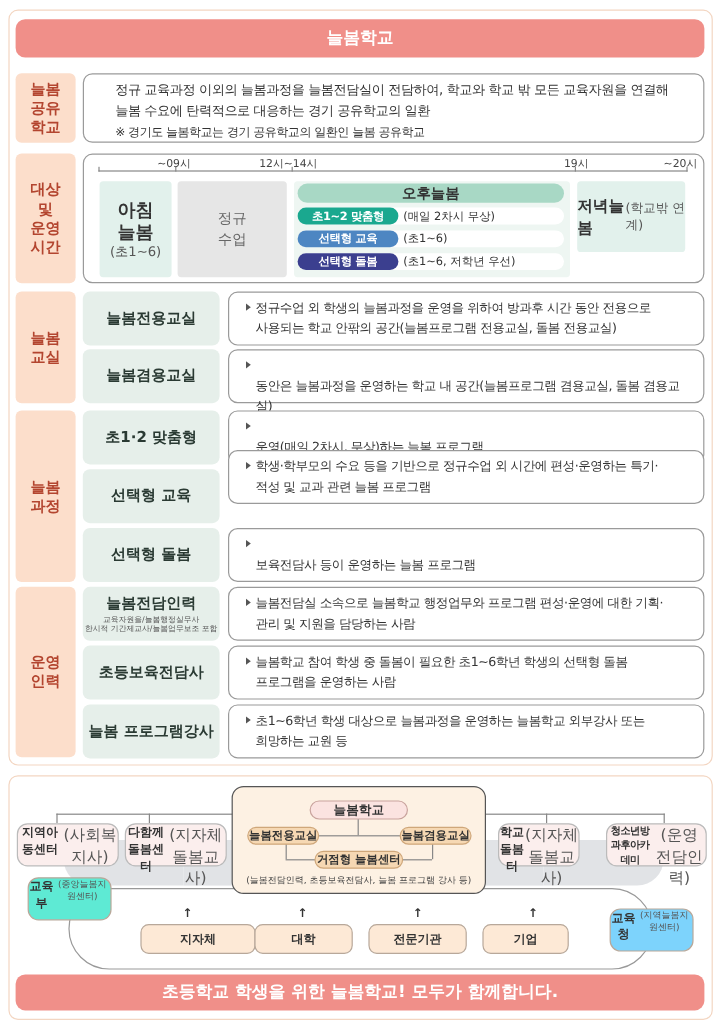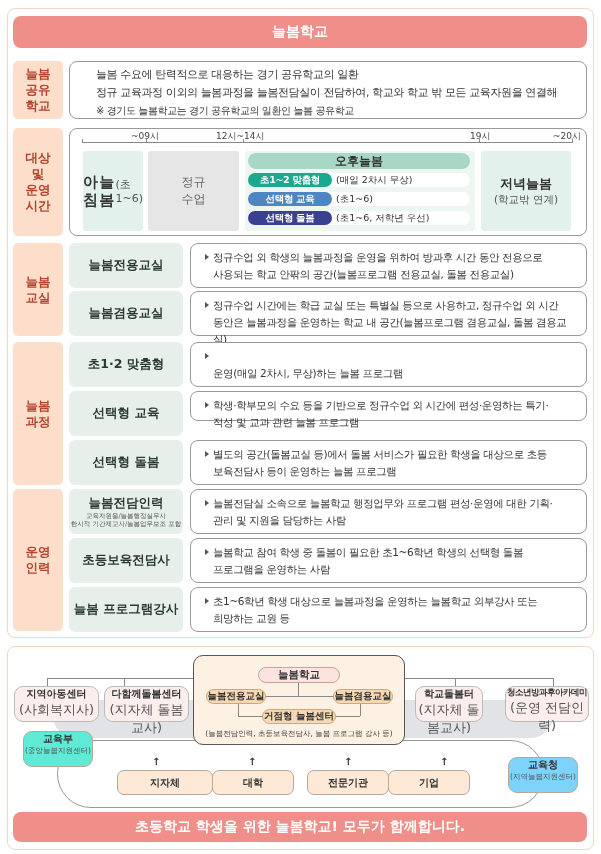--- a/index.html
+++ b/index.html
@@ -12,102 +12,102 @@
 .box{position:absolute;border:1px solid #9a9a9a;border-radius:8px;background:#fff}
 .sub{position:absolute;left:69px;width:114px;background:#e6efea;border-radius:6px;color:#2a3a33;font-weight:bold;font-size:12.5px;display:flex;flex-direction:column;align-items:center;justify-content:center;text-align:center}
 .desc{position:absolute;left:190px;width:397px;border:1px solid #9a9a9a;border-radius:8px;background:#fff;font-size:10.5px;line-height:17px;color:#333;padding:5px 8px 0 14px;letter-spacing:-0.4px}
 .desc .bul{display:inline-block;width:0;height:0;border-left:4px solid #555;border-top:3px solid transparent;border-bottom:3px solid transparent;margin-right:4px;vertical-align:1px}
 .desc .l2{padding-left:8px;display:block}
 .intro{left:69px;top:61px;width:518px;height:58px;padding:4px 0 0 26px;font-size:11px;line-height:18px;letter-spacing:-0.4px}
 .intro .note{font-size:10px}
 .tl{position:absolute;font-size:9px;color:#444}
 .pill{position:absolute;height:14px;border-radius:8px;color:#fff;font-weight:bold;font-size:9.5px;display:flex;align-items:center;justify-content:center;letter-spacing:-0.3px}
 .pnote{position:absolute;font-size:9.5px;color:#333}
-.org{position:absolute;border:1px solid #bbb;border-radius:9px;background:#fbeeed;text-align:center;display:flex;flex-direction:column;}
+.org{position:absolute;border:1px solid #bbb;border-radius:9px;background:#fbeeed;text-align:center;display:flex;flex-direction:row;justify-content:center}
 .org b{font-size:10px;color:#333}
 .org span{font-size:13px;color:#555}
 .ent{position:absolute;background:#fde9d6;border:1px solid #b8a89a;border-radius:7px;font-size:10px;font-weight:bold;display:flex;align-items:center;justify-content:center}
 .chip{position:absolute;height:15px;border-radius:8px;background:#f6d8b3;border:1px solid #cfa77a;font-size:9.5px;font-weight:bold;display:flex;align-items:center;justify-content:center;color:#333}
 .line{position:absolute;background:#888}
 .arrow{position:absolute;font-size:10px;color:#333;font-weight:bold}
 .footer{position:absolute;left:13px;top:812px;width:574px;height:30px;background:#f08f89;border-radius:8px;color:#fff;font-weight:bold;font-size:14px;display:flex;align-items:center;justify-content:center}
 </style>
 </head>
 <body>
 
 <div class="panel" id="p1"></div>
 <div class="panel" id="p2"></div>
 
 <div class="title-bar">늘봄학교</div>
 
 <div class="cat" style="top:61px;height:58px">늘봄
 공유
 학교</div>
 <div class="box intro">
+  <div>정규 교육과정 이외의 늘봄과정을 늘봄전담실이 전담하여, 학교와 학교 밖 모든 교육자원을 연결해</div>
   <div>늘봄 수요에 탄력적으로 대응하는 경기 공유학교의 일환</div>
-  <div>정규 교육과정 이외의 늘봄과정을 늘봄전담실이 전담하여, 학교와 학교 밖 모든 교육자원을 연결해</div>
   <div class="note">※ 경기도 늘봄학교는 경기 공유학교의 일환인 늘봄 공유학교</div>
 </div>
 
 <div class="cat" style="top:128px;height:108px">대상
 및
 운영
 시간</div>
 <div class="box" style="left:69px;top:128px;width:518px;height:108px"></div>
 <div class="line" style="left:82px;top:142px;width:491px;height:1px"></div>
 <div class="line" style="left:82px;top:139px;width:1px;height:4px"></div>
 <div class="line" style="left:146px;top:139px;width:1px;height:4px"></div>
 <div class="line" style="left:243px;top:139px;width:1px;height:4px"></div>
 <div class="line" style="left:479px;top:139px;width:1px;height:4px"></div>
 <div class="line" style="left:572px;top:139px;width:1px;height:4px"></div>
 <div class="tl" style="left:131px;top:130px">~09시</div>
 <div class="tl" style="left:216px;top:130px">12시~14시</div>
 <div class="tl" style="left:470px;top:130px">19시</div>
 <div class="tl" style="left:553px;top:130px">~20시</div>
 
-<div style="position:absolute;left:83px;top:151px;width:60px;height:80px;background:#e2f1ec;border-radius:3px;display:flex;flex-direction:row;align-items:center;justify-content:center">
+<div style="position:absolute;left:83px;top:151px;width:60px;height:80px;background:#e2f1ec;border-radius:3px;display:flex;flex-direction:column;align-items:center;justify-content:center">
   <div style="font-weight:bold;font-size:15px;line-height:18px">아침</div>
   <div style="font-weight:bold;font-size:15px;line-height:18px">늘봄</div>
   <div style="font-size:11px;color:#555">(초1~6)</div>
 </div>
 <div style="position:absolute;left:148px;top:151px;width:91px;height:80px;background:#e6e6e6;border-radius:3px;display:flex;flex-direction:column;align-items:center;justify-content:center;color:#666;font-size:12px">
   <div>정규</div>
   <div>수업</div>
 </div>
 <div style="position:absolute;left:245px;top:151px;width:230px;height:80px;background:#eef6f2;border-radius:3px"></div>
 <div style="position:absolute;left:248px;top:153px;width:222px;height:16px;background:#a8d8c5;border-radius:8px;font-weight:bold;font-size:12px;display:flex;align-items:center;justify-content:center">오후늘봄</div>
 <div style="position:absolute;left:248px;top:173px;width:222px;height:14px;background:#fff;border-radius:8px"></div>
 <div style="position:absolute;left:248px;top:192px;width:222px;height:14px;background:#fff;border-radius:8px"></div>
 <div style="position:absolute;left:248px;top:211px;width:222px;height:14px;background:#fff;border-radius:8px"></div>
 <div class="pill" style="left:248px;top:173px;width:84px;background:#1aa88f">초1~2 맞춤형</div>
 <div class="pill" style="left:248px;top:192px;width:84px;background:#4d86c2">선택형 교육</div>
 <div class="pill" style="left:248px;top:211px;width:84px;background:#3b3f8f">선택형 돌봄</div>
 <div class="pnote" style="left:336px;top:174px">(매일 2차시 무상)</div>
 <div class="pnote" style="left:336px;top:193px">(초1~6)</div>
 <div class="pnote" style="left:336px;top:212px">(초1~6, 저학년 우선)</div>
-<div style="position:absolute;left:481px;top:151px;width:90px;height:80px;background:#e2f1ec;border-radius:3px;display:flex;flex-direction:column;align-items:center;justify-content:center">
+<div style="position:absolute;left:481px;top:151px;width:90px;height:59px;background:#e2f1ec;border-radius:3px;display:flex;flex-direction:row;align-items:center;justify-content:center">
   <div style="font-weight:bold;font-size:13px">저녁늘봄</div>
   <div style="font-size:10.5px;color:#555">(학교밖 연계)</div>
 </div>
 
 <div class="cat" style="top:243px;height:93px">늘봄
 교실</div>
 <div class="sub" style="top:243px;height:45px">늘봄전용교실</div>
 <div class="desc" style="top:243px;height:45px"><span class="bul"></span><span>정규수업 외 학생의 늘봄과정을 운영을 위하여 방과후 시간 동안 전용으로</span><span class="l2">사용되는 학교 안팎의 공간(늘봄프로그램 전용교실, 돌봄 전용교실)</span></div>
 <div class="sub" style="top:291px;height:45px">늘봄겸용교실</div>
-<div class="desc" style="top:291px;height:45px"><span class="bul"></span><span>정규수업 시간에는 학급 교실 또는 특별실 등으로 사용하고, 정규수업 외 시간</span><span class="l2">동안은 늘봄과정을 운영하는 학교 내 공간(늘봄프로그램 겸용교실, 돌봄 겸용교실)</span></div>
+<div class="desc" style="top:291px;height:45px"><span class="bul"></span><span class="l2">동안은 늘봄과정을 운영하는 학교 내 공간(늘봄프로그램 겸용교실, 돌봄 겸용교실)</span></div>
 
 <div class="cat" style="top:342px;height:143px">늘봄
 과정</div>
 <div class="sub" style="top:342px;height:45px">초1·2 맞춤형</div>
 <div class="desc" style="top:342px;height:45px"><span class="bul"></span><span class="l2">운영(매일 2차시, 무상)하는 늘봄 프로그램</span></div>
 <div class="sub" style="top:391px;height:45px">선택형 교육</div>
-<div class="desc" style="top:391px;height:30px"><span class="bul"></span><span>학생·학부모의 수요 등을 기반으로 정규수업 외 시간에 편성·운영하는 특기·</span><span class="l2">적성 및 교과 관련 늘봄 프로그램</span></div>
+<div class="desc" style="top:375px;height:45px"><span class="bul"></span><span>학생·학부모의 수요 등을 기반으로 정규수업 외 시간에 편성·운영하는 특기·</span><span class="l2">적성 및 교과 관련 늘봄 프로그램</span></div>
 <div class="sub" style="top:440px;height:45px">선택형 돌봄</div>
-<div class="desc" style="top:440px;height:45px"><span class="bul"></span><span>별도의 공간(돌봄교실 등)에서 돌봄 서비스가 필요한 학생을 대상으로 초등</span><span class="l2">보육전담사 등이 운영하는 늘봄 프로그램</span></div>
+<div class="desc" style="top:440px;height:45px"><span class="bul"></span><span class="l2">보육전담사 등이 운영하는 늘봄 프로그램</span></div>
 
 <div class="cat" style="top:489px;height:142px">운영
 인력</div>
 <div class="sub" style="top:489px;height:45px">
   <div>늘봄전담인력</div>
   <div style="font-size:6.5px;font-weight:normal;color:#555;line-height:8px">교육자원을/늘봄행정실무사</div>
   <div style="font-size:6.5px;font-weight:normal;color:#555;line-height:8px">한시적 기간제교사/늘봄업무보조 포함</div>
 </div>
 <div class="desc" style="top:489px;height:45px"><span class="bul"></span><span>늘봄전담실 소속으로 늘봄학교 행정업무와 프로그램 편성·운영에 대한 기획·</span><span class="l2">관리 및 지원을 담당하는 사람</span></div>
 <div class="sub" style="top:538px;height:45px">초등보육전담사</div>
@@ -165,15 +165,15 @@
     <span style="font-size:7.5px">(지역늘봄지원센터)</span>
   </div>
 
 <div class="arrow" style="left:152px;top:756px">↑</div>
 <div class="arrow" style="left:248px;top:756px">↑</div>
 <div class="arrow" style="left:344px;top:756px">↑</div>
 <div class="arrow" style="left:440px;top:756px">↑</div>
 <div class="ent" style="left:117px;top:770px;width:96px;height:25px">지자체</div>
 <div class="ent" style="left:212px;top:770px;width:82px;height:25px">대학</div>
 <div class="ent" style="left:307px;top:770px;width:82px;height:25px">전문기관</div>
-<div class="ent" style="left:388px;top:770px;width:82px;height:25px">기업</div>
+<div class="ent" style="left:402px;top:770px;width:72px;height:25px">기업</div>
 
 <div class="footer">초등학교 학생을 위한 늘봄학교! 모두가 함께합니다.</div>
 
 </body></html>

